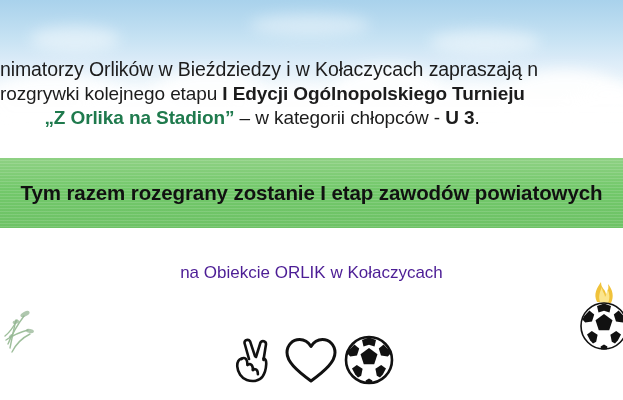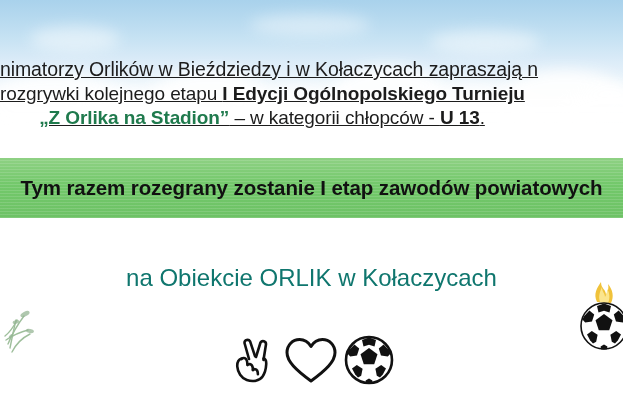--- a/index.html
+++ b/index.html
@@ -48,21 +48,21 @@
     width: 623px; height: 150px;
     overflow: hidden;
   }
 
   
   .banner {
     position: absolute;
     left: 0;
     top: 158px;
     width: 623px;
-    height: 60px;
+    height: 70px;
     background:
       repeating-linear-gradient(to bottom,
         rgba(255,255,255,0.00) 0px,
         rgba(255,255,255,0.00) 2px,
         rgba(255,255,255,0.13) 2px,
         rgba(255,255,255,0.13) 3px),
       linear-gradient(to bottom, #8fd184 0%, #72c86a 45%, #6ec266 100%);
     display: flex;
     align-items: center;
     justify-content: center;
@@ -77,21 +77,20 @@
 
   
   .headline {
     position: absolute;
     left: 0;
     top: 57px;
     width: 524px;
     text-align: center;
     color: #1c1c1c;
     line-height: 1.28;
-    text-decoration: underline;
   }
   .hl-line {
     font-size: 19px;
     white-space: nowrap;
     letter-spacing: -0.1px;
   }
   .hl-line.l1 { font-size: 19.5px; }
   .b { font-weight: bold; }
   .green-em {
     color: #1f7a4d;
@@ -111,22 +110,22 @@
   .info-line-1 {
     font-size: 19px;
     color: #1c1c1c;
     white-space: nowrap;
   }
   .hl-yellow {
     color: #e3d646;
     font-weight: bold;
   }
   .info-line-2 {
-    font-size: 24px;
-    color: #0f766e;
+    font-size: 17px;
+    color: #4c1d95;
     margin-top: 4px;
     white-space: nowrap;
   }
 
   
   .icon-row {
     position: absolute;
     left: 0;
     top: 334px;
     width: 623px;
@@ -171,21 +170,21 @@
     <div class="cloud" style="left:560px; top:88px; width:100px; height:52px;"></div>
     <div class="cloud" style="left:-10px; top:106px; width:660px; height:56px; border-radius:0; filter:blur(10px);"></div>
     <div class="cloud" style="left:30px; top:26px; width:90px; height:26px; opacity:.45;"></div>
     <div class="cloud" style="left:250px; top:14px; width:120px; height:22px; opacity:.4;"></div>
     <div class="cloud" style="left:430px; top:30px; width:110px; height:24px; opacity:.45;"></div>
   </div>
 
   <div class="headline">
     <div class="hl-line l1">nimatorzy Orlików w Bieździedzy i w Kołaczycach zapraszają n</div>
     <div class="hl-line"><span>rozgrywki kolejnego etapu </span><span class="b">I Edycji Ogólnopolskiego Turnieju</span></div>
-    <div class="hl-line"><span class="green-em">„Z Orlika na Stadion”</span><span> – w kategorii chłopców - </span><span class="b">U 13</span><span>.</span></div>
+    <div class="hl-line"><span class="green-em">„Z Orlika na Stadion”</span><span> – w kategorii chłopców - </span><span class="b">U 3</span><span>.</span></div>
   </div>
 
   <div class="banner">
     <div class="banner-text">Tym razem rozegrany zostanie I etap zawodów powiatowych</div>
   </div>
 
   <div class="info">
     <div class="info-line-2">na Obiekcie ORLIK w Kołaczycach</div>
   </div>
 

